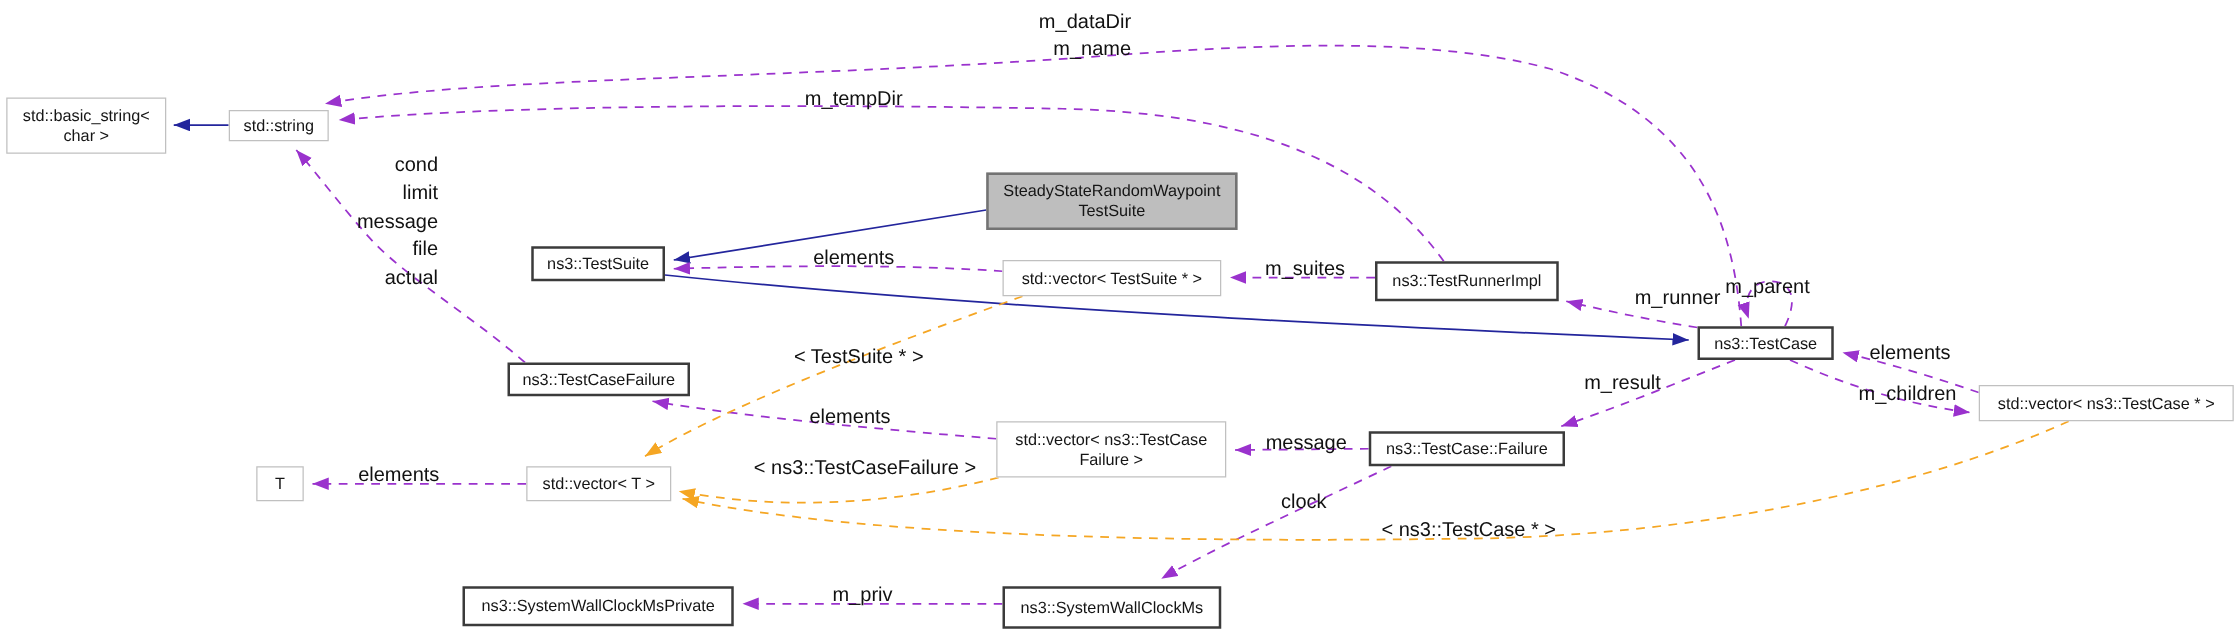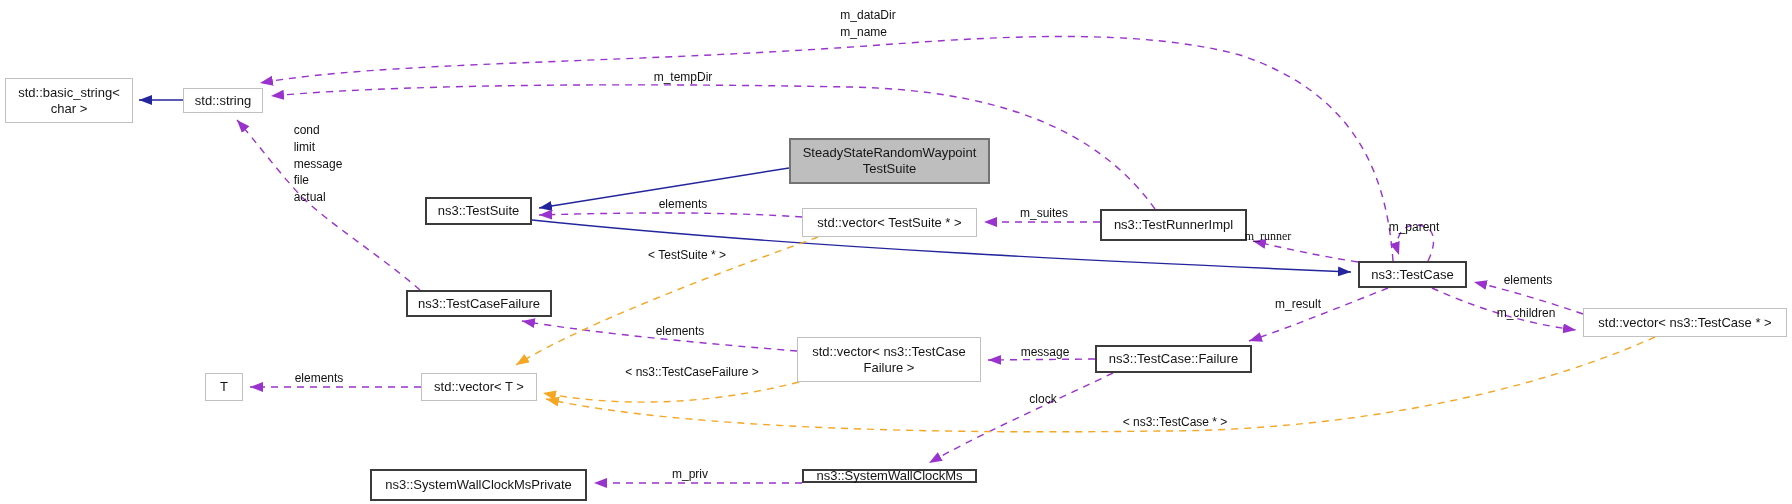--- a/index.html
+++ b/index.html
@@ -9,22 +9,22 @@
   .edge{fill:none;stroke-width:1.4px;}
   .edge.inheritance{stroke:var(--c-inherit);}
   .edge.usage{stroke:var(--c-usage);stroke-dasharray:7 6;}
   .edge.template{stroke:var(--c-template);stroke-dasharray:7 6;}
   .node{position:absolute;display:flex;align-items:center;justify-content:center;
         text-align:center;font-size:13px;line-height:1.22;color:#151515;
         background:#fff;box-sizing:border-box;padding:1px 4px;white-space:pre-line;}
   .node.class{border:2px solid #3b3b3b;}
   .node.external{border:1px solid #c0c0c0;}
   .node.current{border:2px solid #737373;background:#bebebe;}
-  .elabel{position:absolute;transform:translateX(-50%);font-size:12px;color:#111;
-          text-align:left;line-height:1.4;white-space:pre-line;}
+  .elabel{position:absolute;transform:translateX(-50%);font-size:16px;color:#111;
+          text-align:right;line-height:1.4;white-space:pre-line;}
 </style>
 </head>
 <body>
 
 <div id="diagram" style="--c-inherit: #23259c; --c-usage: #9a32cd; --c-template: #f5a623;">
   <svg id="edge-layer" width="1792" height="504" viewBox="0 0 1792 504" xmlns="http://www.w3.org/2000/svg">
     <defs>
       <marker id="arrow-inheritance" markerUnits="userSpaceOnUse" markerWidth="14" markerHeight="11" refX="13" refY="5" orient="auto">
           <path d="M0,0 L13,5 L0,10 z" fill="#23259c"></path>
         </marker>
@@ -70,40 +70,40 @@
       <div class="node class" style="left: 1100px; top: 209px; width: 147px; height: 32px;">ns3::TestRunnerImpl</div>
       <div class="node class" style="left: 1358px; top: 261px; width: 109px; height: 27px;">ns3::TestCase</div>
       <div class="node external" style="left: 1583px; top: 308px; width: 204px; height: 29px;">std::vector&lt; ns3::TestCase * &gt;</div>
       <div class="node class" style="left: 406px; top: 290px; width: 146px; height: 27px;">ns3::TestCaseFailure</div>
       <div class="node external" style="left: 797px; top: 337px; width: 184px; height: 45px;">std::vector&lt; ns3::TestCase
 Failure &gt;</div>
       <div class="node class" style="left: 1095px; top: 345px; width: 157px; height: 28px;">ns3::TestCase::Failure</div>
       <div class="node external" style="left: 205px; top: 373px; width: 38px; height: 28px;">T</div>
       <div class="node external" style="left: 421px; top: 373px; width: 116px; height: 28px;">std::vector&lt; T &gt;</div>
       <div class="node class" style="left: 370px; top: 469px; width: 217px; height: 32px;">ns3::SystemWallClockMsPrivate</div>
-      <div class="node class" style="left: 802px; top: 469px; width: 175px; height: 14px;">ns3::SystemWallClockMs</div>
+      <div class="node class" style="left: 802px; top: 469px; width: 175px; height: 34px;">ns3::SystemWallClockMs</div>
     </div>
   <div id="label-layer">
       <div class="elabel" style="left: 868px; top: 7px;">m_dataDir
 m_name</div>
       <div class="elabel" style="left: 683px; top: 69px;">m_tempDir</div>
       <div class="elabel" style="left: 318px; top: 122px;">cond
 limit
 message
 file
 actual</div>
       <div class="elabel" style="left: 683px; top: 196px;">elements</div>
       <div class="elabel" style="left: 1044px; top: 205px;">m_suites</div>
-      <div class="elabel" style="left: 1268px; top: 228px; font-family: Liberation Serif, serif;">m_runner</div>
+      <div class="elabel" style="left: 1342px; top: 228px;">m_runner</div>
       <div class="elabel" style="left: 1414px; top: 219px;">m_parent</div>
       <div class="elabel" style="left: 1528px; top: 272px;">elements</div>
       <div class="elabel" style="left: 1526px; top: 305px;">m_children</div>
       <div class="elabel" style="left: 1298px; top: 296px;">m_result</div>
       <div class="elabel" style="left: 1045px; top: 344px;">message</div>
       <div class="elabel" style="left: 1043px; top: 391px;">clock</div>
-      <div class="elabel" style="left: 687px; top: 247px;">&lt; TestSuite * &gt;</div>
+      <div class="elabel" style="left: 687px; top: 275px;">&lt; TestSuite * &gt;</div>
       <div class="elabel" style="left: 680px; top: 323px;">elements</div>
       <div class="elabel" style="left: 692px; top: 364px;">&lt; ns3::TestCaseFailure &gt;</div>
       <div class="elabel" style="left: 319px; top: 370px;">elements</div>
       <div class="elabel" style="left: 690px; top: 466px;">m_priv</div>
       <div class="elabel" style="left: 1175px; top: 414px;">&lt; ns3::TestCase * &gt;</div>
     </div>
 </div>
 
 </body></html>

